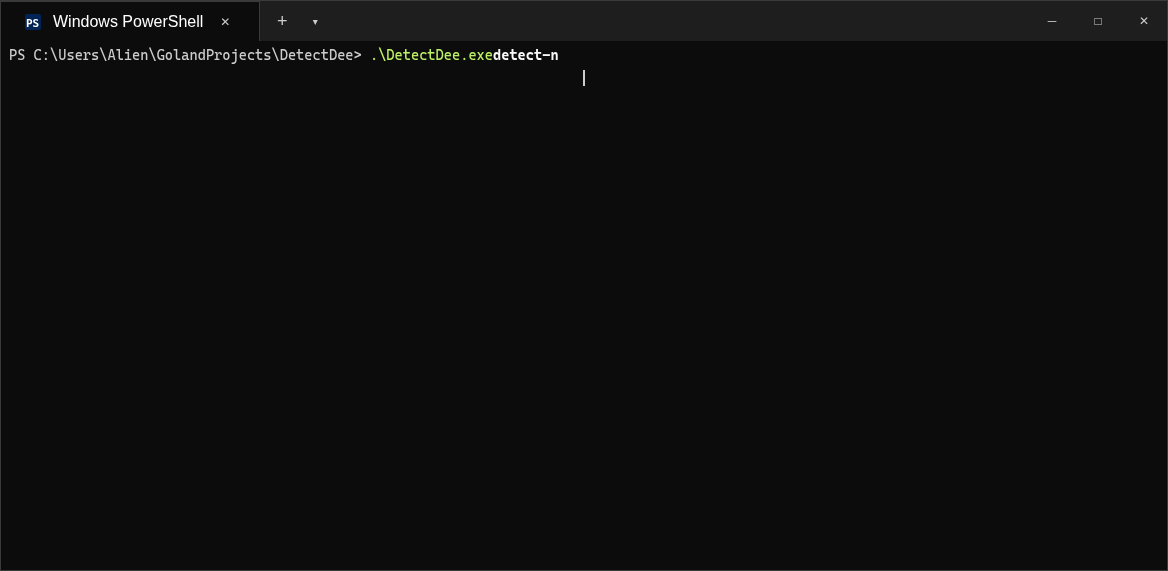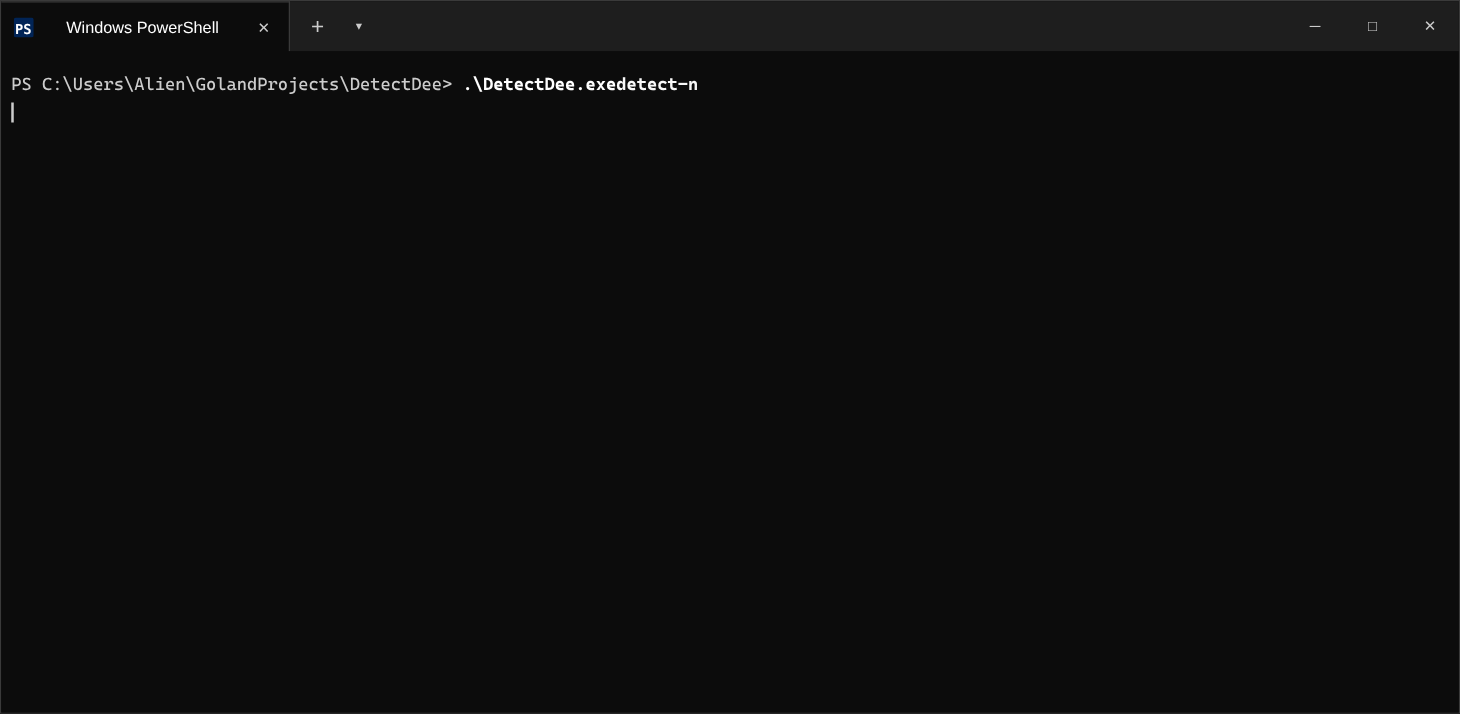--- a/index.html
+++ b/index.html
@@ -38,33 +38,33 @@
       display: flex;
       align-items: center;
       flex: 1;
       height: 100%;
     }
 
     .tab {
       display: flex;
       align-items: center;
       height: 100%;
-      padding: 0 10px;
+      padding: 0 24px;
       background: #0c0c0c;
       color: #ffffff;
       font-size: 13px;
-      gap: 26px;
+      gap: 12px;
       min-width: 160px;
       border-right: 1px solid #3a3a3a;
       border-top: 1px solid #3a3a3a;
     }
 
     .tab-label {
       flex: 1;
-      font-size: 13px;
+      font-size: 16px;
       text-align: center;
     }
 
     .tab-close {
       width: 20px;
       height: 20px;
       display: flex;
       align-items: center;
       justify-content: center;
       border-radius: 4px;
@@ -111,42 +111,43 @@
       align-items: center;
       justify-content: center;
       color: #cccccc;
       font-size: 12px;
       cursor: pointer;
     }
 
     .terminal-body {
       flex: 1;
       background: #0c0c0c;
-      padding: 18px 8px;
+      padding: 5px 8px;
       color: #cccccc;
       font-family: 'Cascadia Code', 'Consolas', 'Courier New', monospace;
       font-size: 14px;
       line-height: 1.4;
       overflow: hidden;
+      text-align: center;
     }
 
     .command-line {
       display: flex;
       flex-wrap: wrap;
       align-items: baseline;
     }
 
     .prompt {
       color: #cccccc;
       white-space: pre;
     }
 
     .cmd-exe {
-      color: #ffffff;
-      font-weight: bold;
+      color: #bef264;
+      font-weight: normal;
     }
 
     .cmd-flag {
       color: #f8f8f8;
       font-weight: bold;
     }
 
     .cmd-arg {
       color: #f8f8f8;
     }

